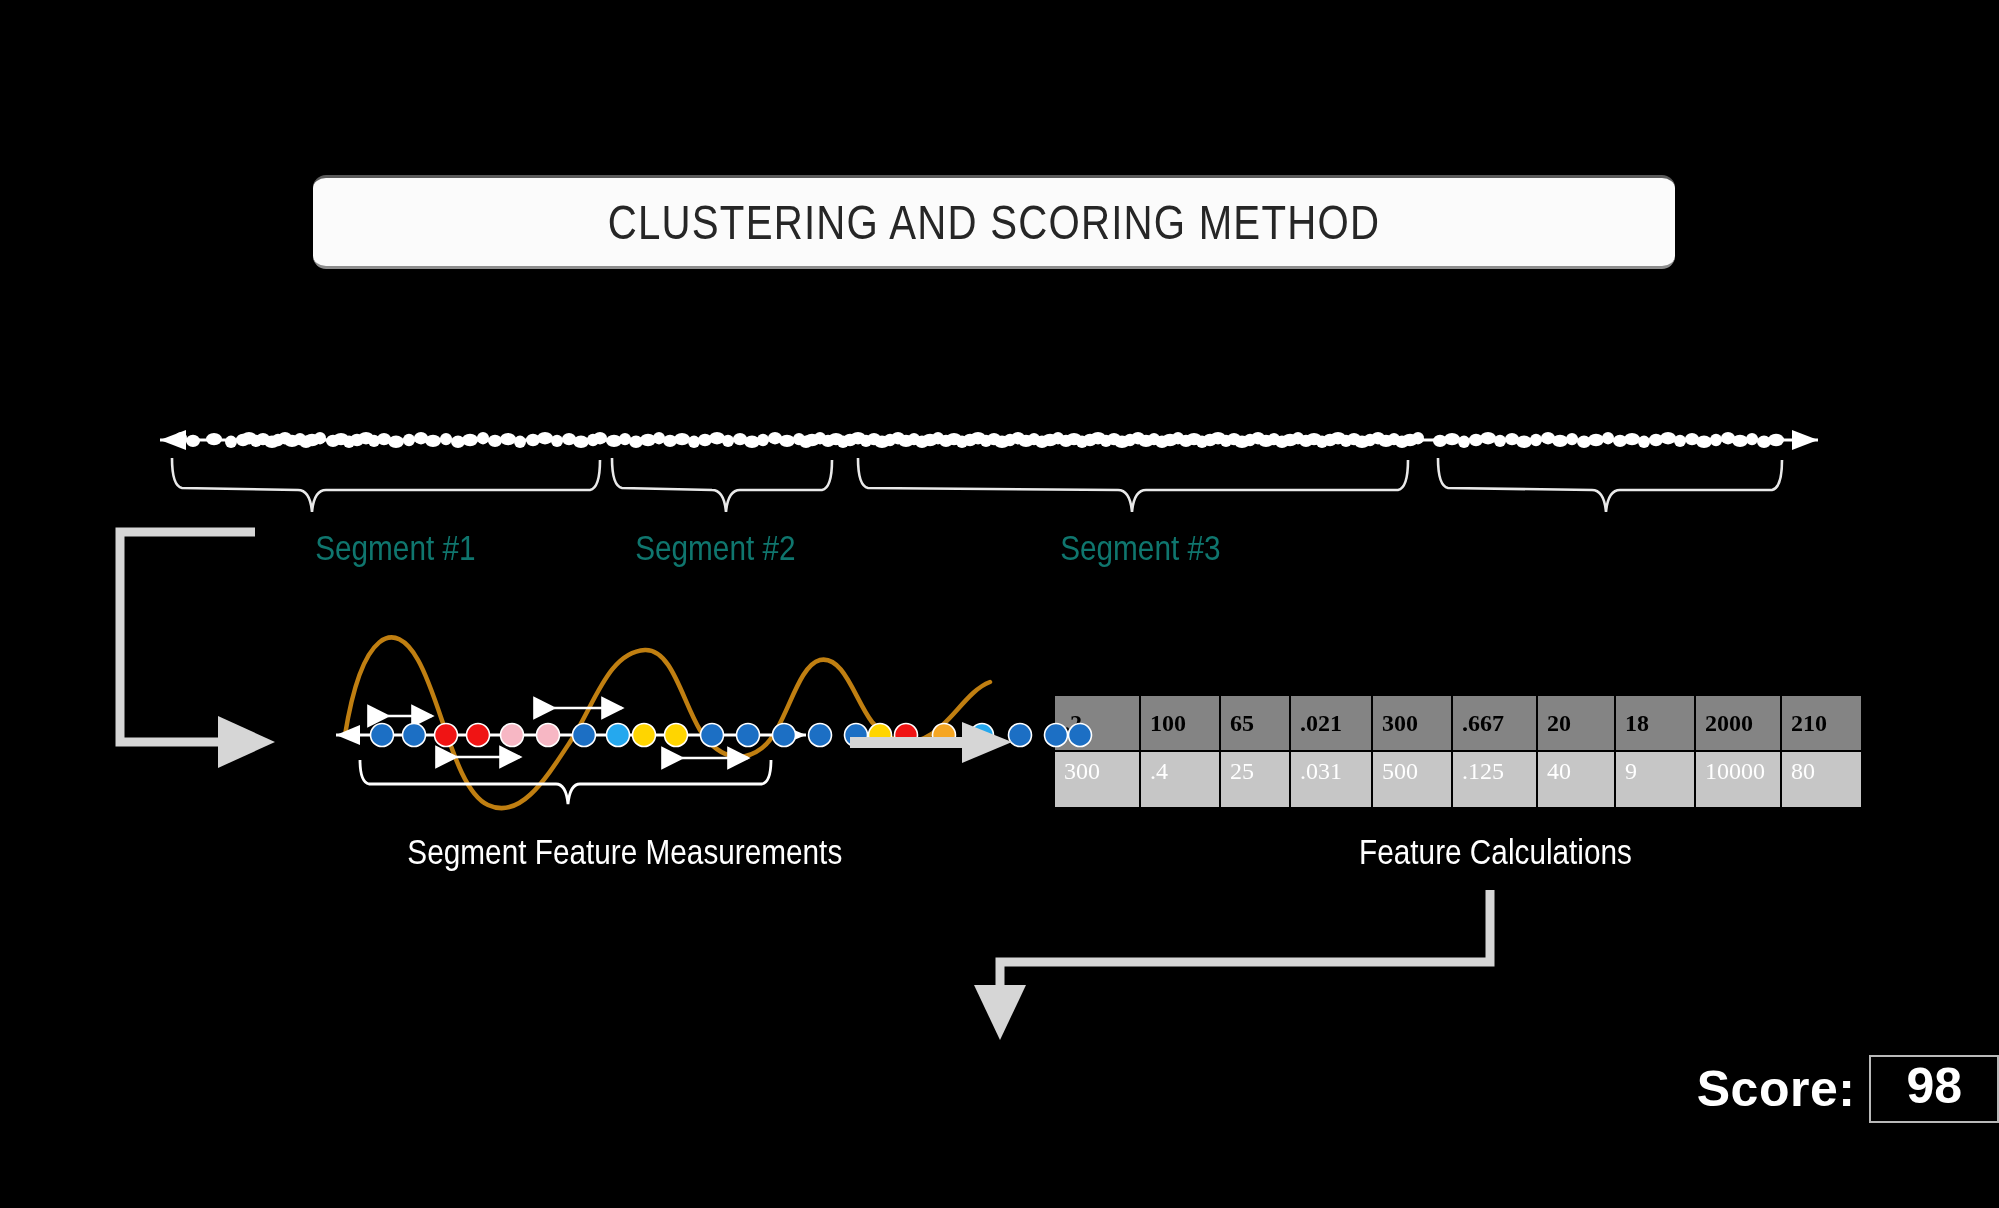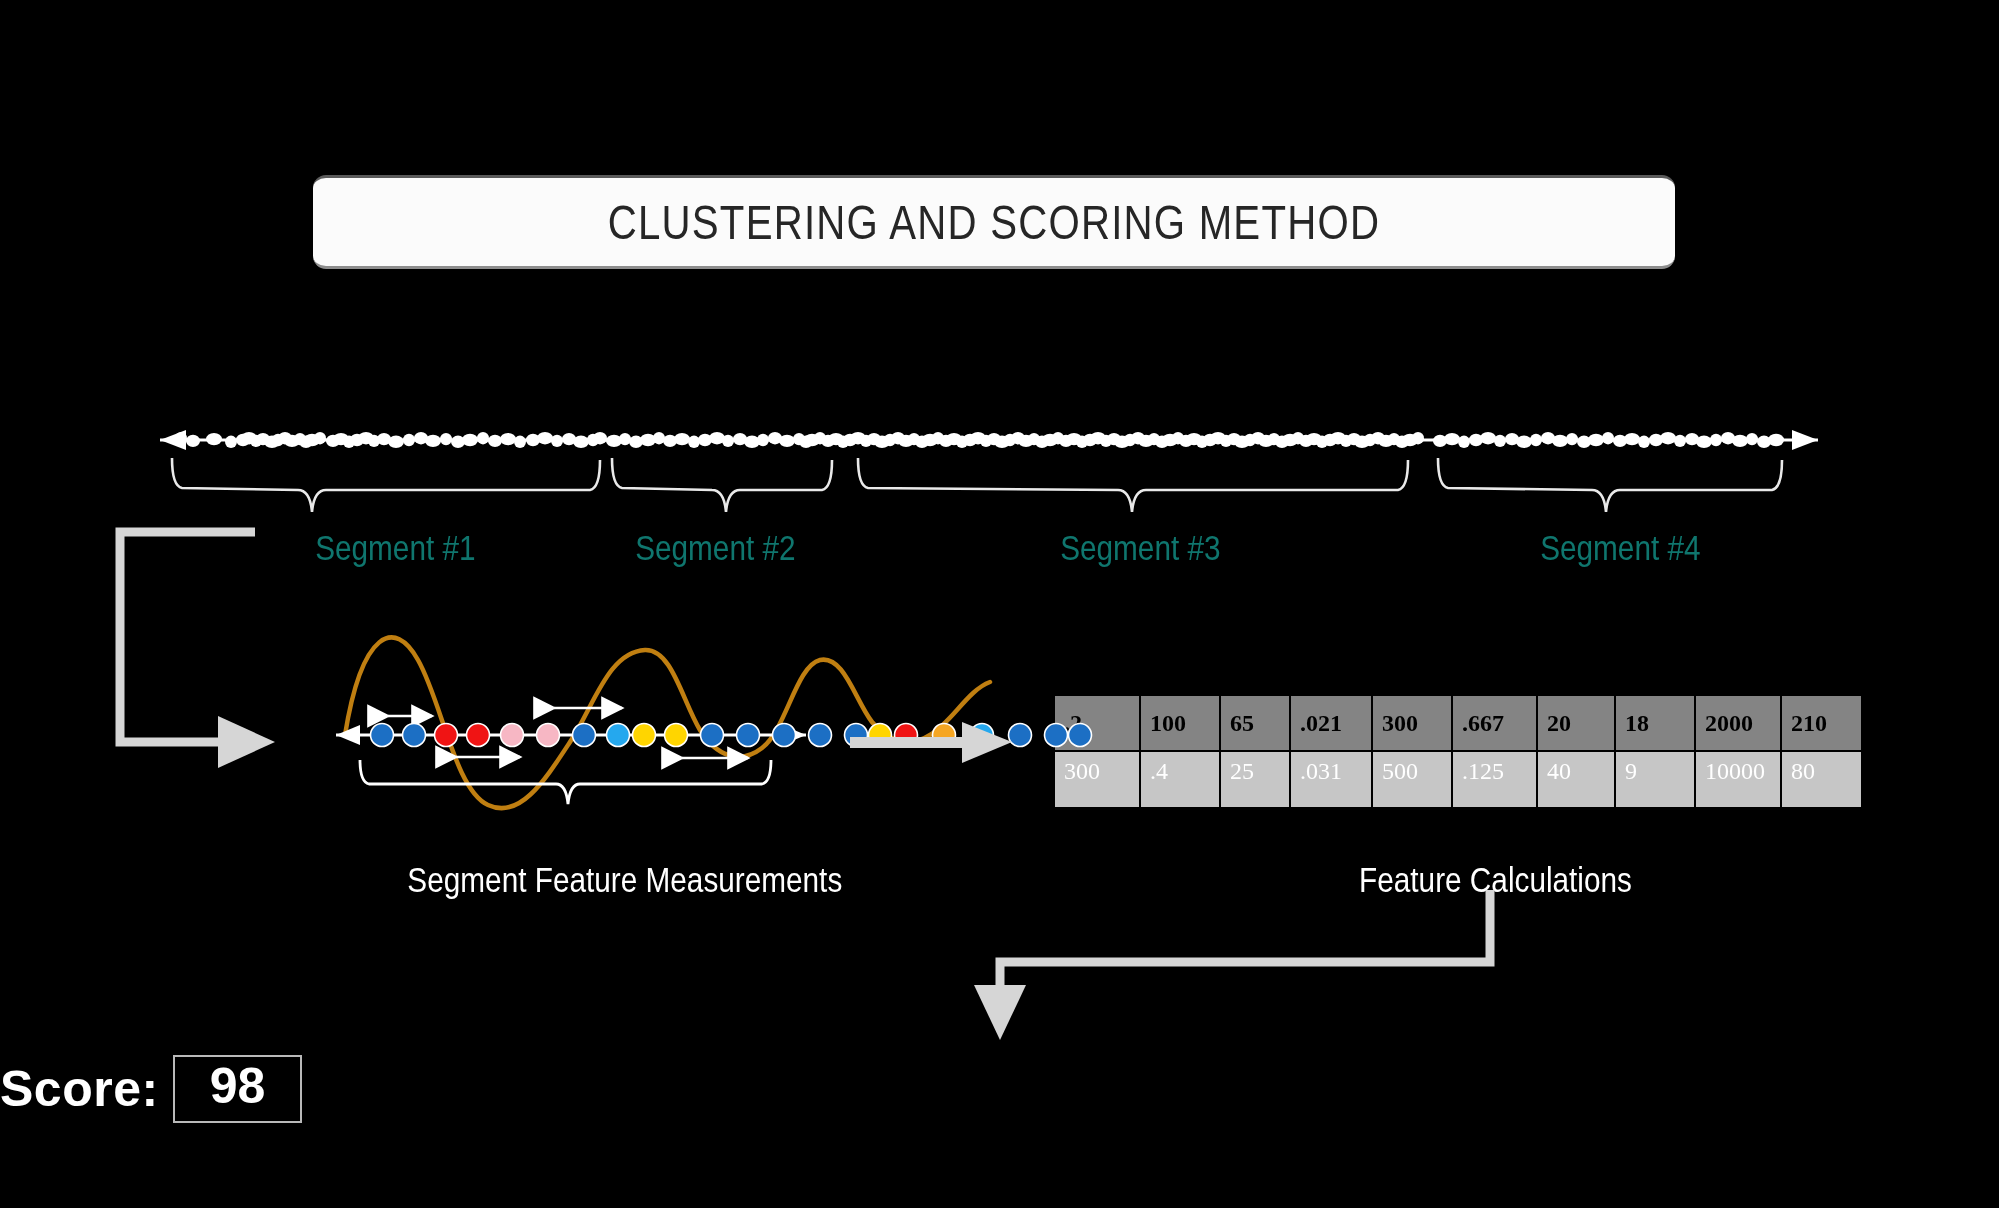--- a/index.html
+++ b/index.html
@@ -28,27 +28,27 @@
     color:#fff;font-size:33px;white-space:nowrap;
   }
   #subtitle span{display:inline-block;transform:scaleX(.84);transform-origin:center;}
   
   .seg-label{
     position:absolute;color:#0f766e;font-size:35px;white-space:nowrap;
     text-align:center;
   }
   .seg-label span{display:inline-block;transform:scaleX(.85);transform-origin:center;}
   .cap{
-    position:absolute;color:#fff;font-size:35px;white-space:nowrap;text-align:center;margin-top:28px;
+    position:absolute;color:#fff;font-size:35px;white-space:nowrap;text-align:center;
   }
   .cap span{display:inline-block;transform:scaleX(.85);transform-origin:center;}
   
   #score-row{
     position:absolute;left:0;top:1055px;width:1999px;
-    display:flex;align-items:center;justify-content:flex-start;gap:14px;
+    display:flex;align-items:center;justify-content:flex-end;gap:14px;
   }
   #score-label{color:#fff;font-size:50px;font-weight:700;letter-spacing:.5px;}
   #score-box{
     border:2px solid #b9b9b9;background:#000;color:#fff;
     font-size:50px;font-weight:700;padding:3px 35px 8px;line-height:1.05;
   }
   
   #feature-table{
     position:absolute;left:1053px;top:694px;border-collapse:collapse;
     background:#000;
@@ -81,23 +81,20 @@
 
 
   <div class="seg-label" style="left:200px;top:528px;width:390px;">
     <span>Segment #1</span>
   </div>
   <div class="seg-label" style="left:545px;top:528px;width:340px;">
     <span>Segment #2</span>
   </div>
   <div class="seg-label" style="left:970px;top:528px;width:340px;">
     <span>Segment #3</span>
-  </div>
-  <div class="seg-label" style="left:1450px;top:528px;width:340px;">
-    <span>Segment #4</span>
   </div>
 
   <div class="cap" style="left:200px;top:832px;width:850px;">
     <span>Segment Feature Measurements</span>
   </div>
   <div class="cap" style="left:1055px;top:832px;width:880px;">
     <span>Feature Calculations</span>
   </div>
 
   <table id="feature-table">

